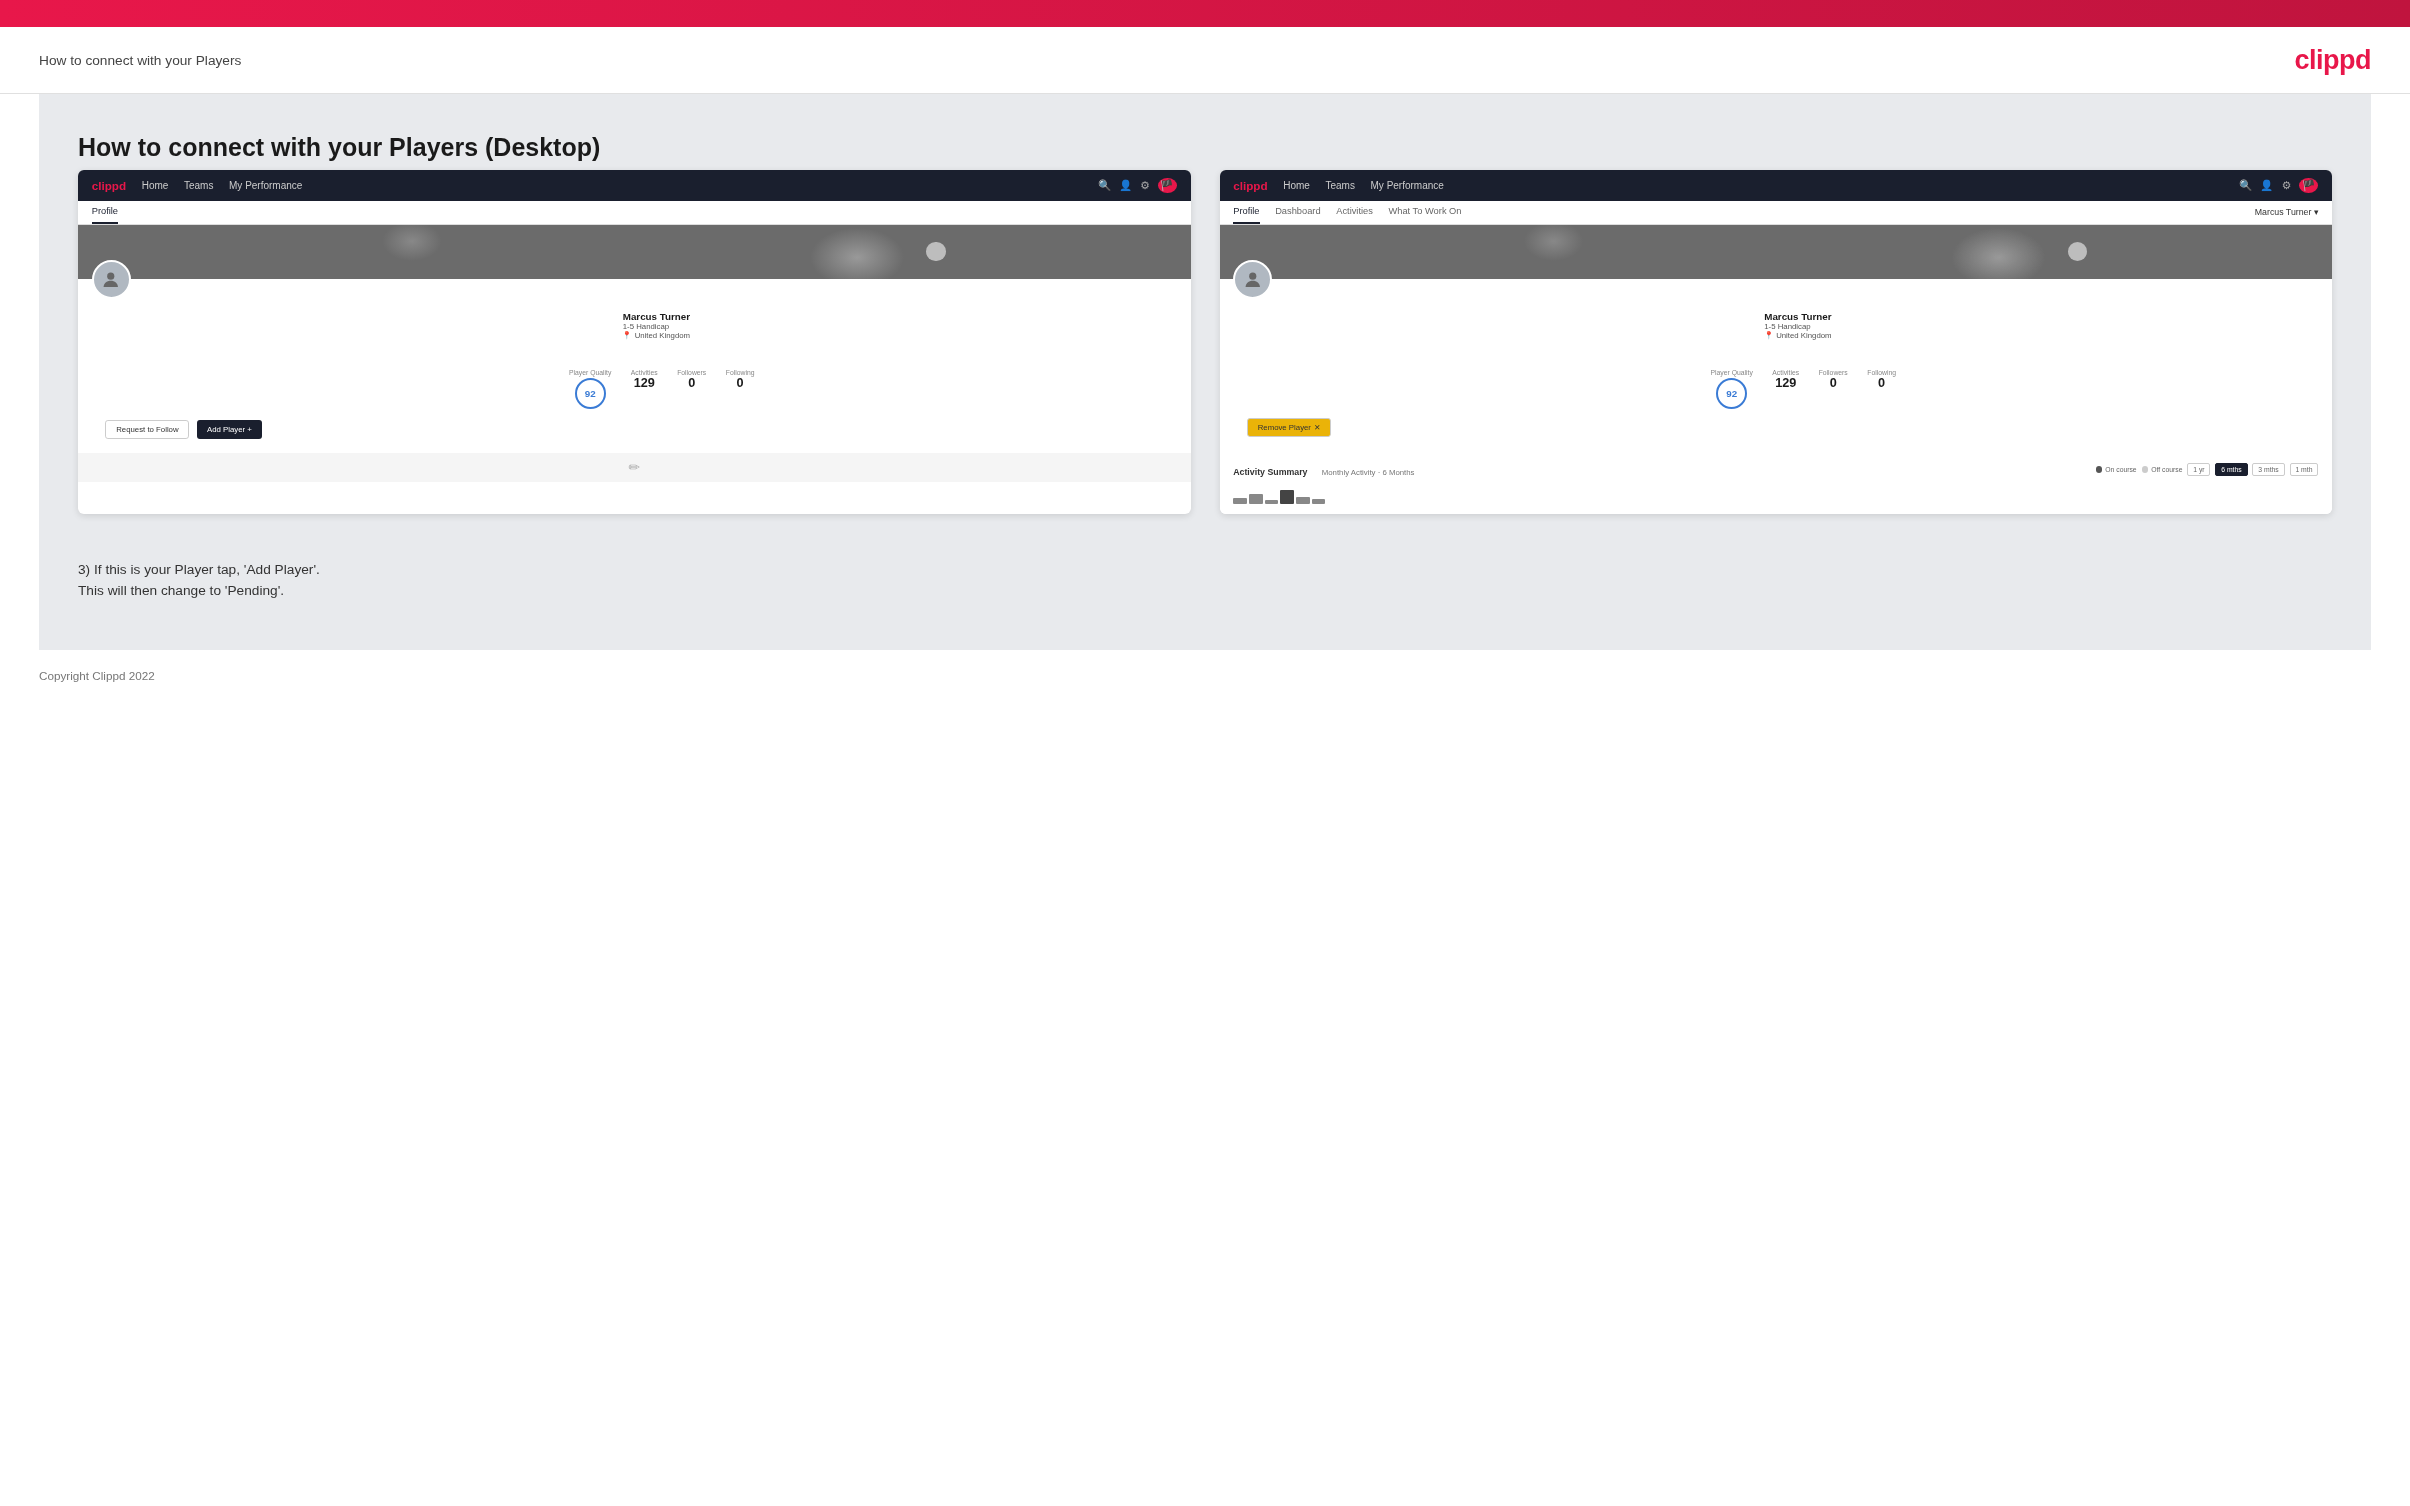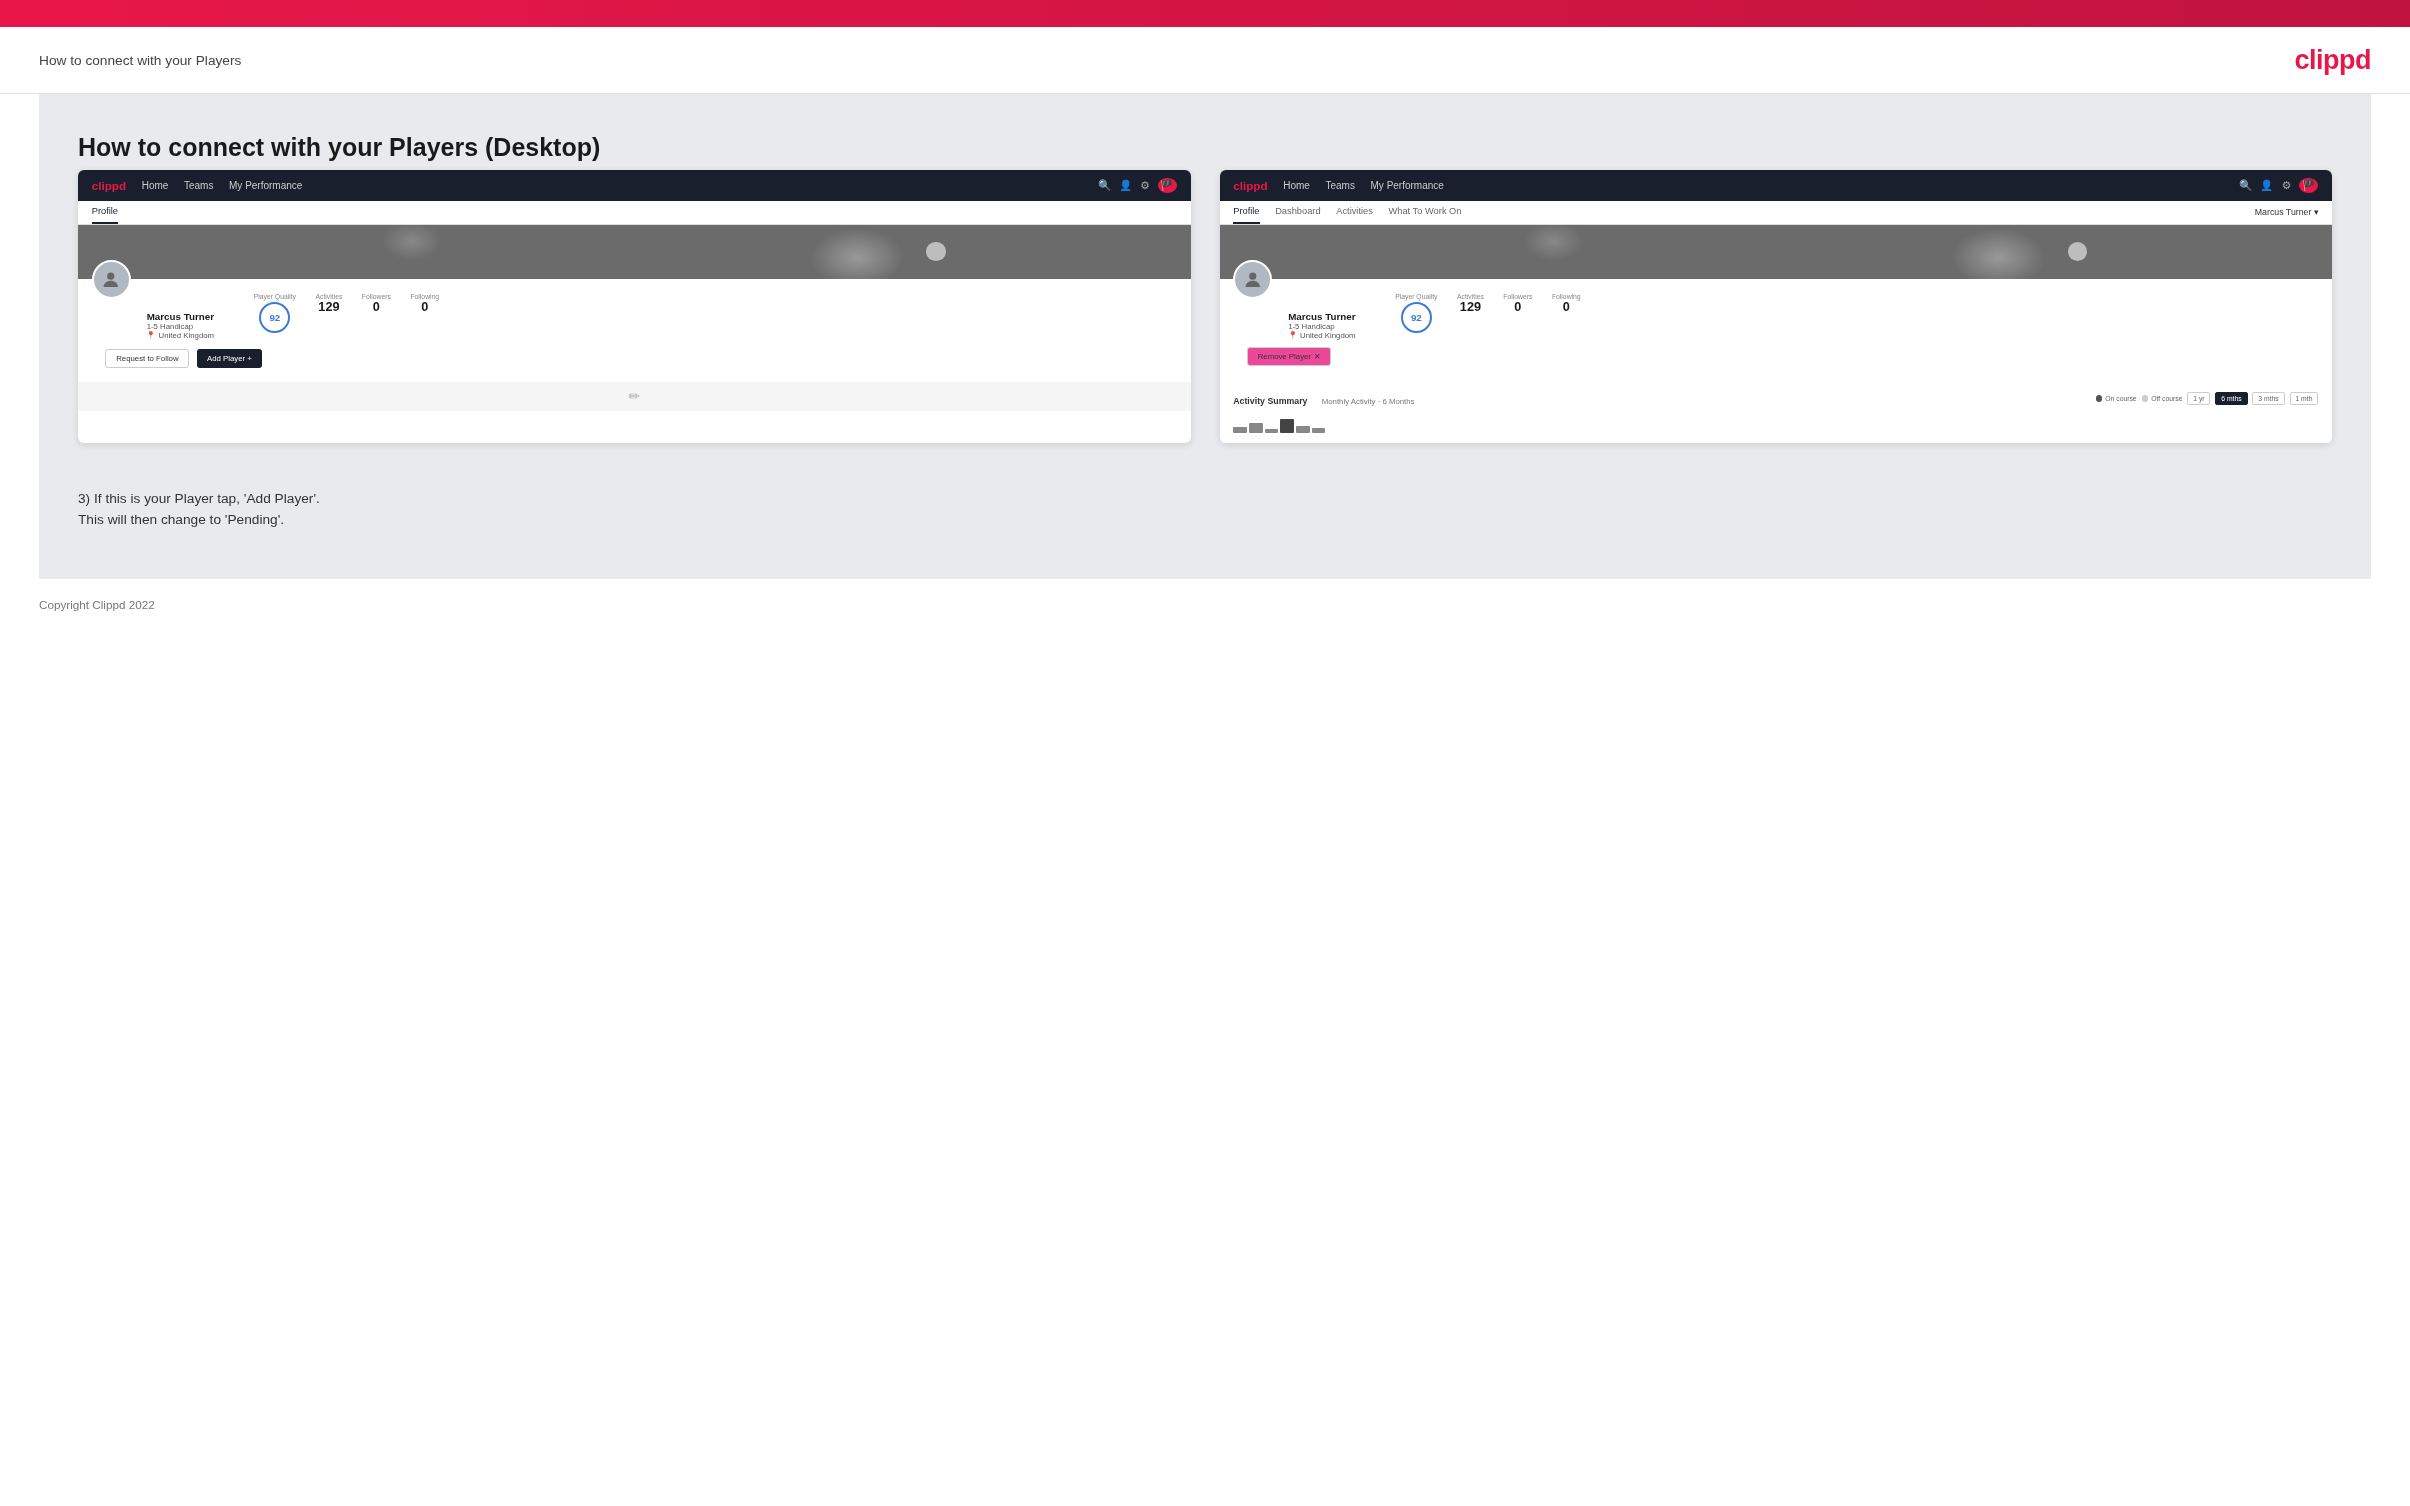--- a/index.html
+++ b/index.html
@@ -123,20 +123,21 @@
     }
     .mini-avatar svg {
       width: 21.5px;
       height: 21.5px;
     }
     .mini-profile-info {
       margin-left: 55px;
       display: flex;
       align-items: center;
       gap: 29px;
+      flex-direction: column;
     }
     .mini-name-section { min-width: 78px; }
     .mini-name {
       font-size: 9.8px;
       font-weight: 700;
       color: #1a1a1a;
     }
     .mini-handicap {
       font-size: 7.8px;
       color: #555;
@@ -189,21 +190,21 @@
       border-radius: 2.9px;
       border: none;
       cursor: pointer;
       display: flex;
       align-items: center;
       gap: 2.9px;
     }
     .mini-btn-remove {
       font-size: 7.8px;
       padding: 3.9px 9.8px;
-      background: #ec4899;
+      background: #eab308;
       color: #333;
       border: 1px solid #ccc;
       border-radius: 2.9px;
       cursor: pointer;
       display: flex;
       align-items: center;
       gap: 2.9px;
     }
     .mini-scroll-area {
       background: #f5f5f5;

